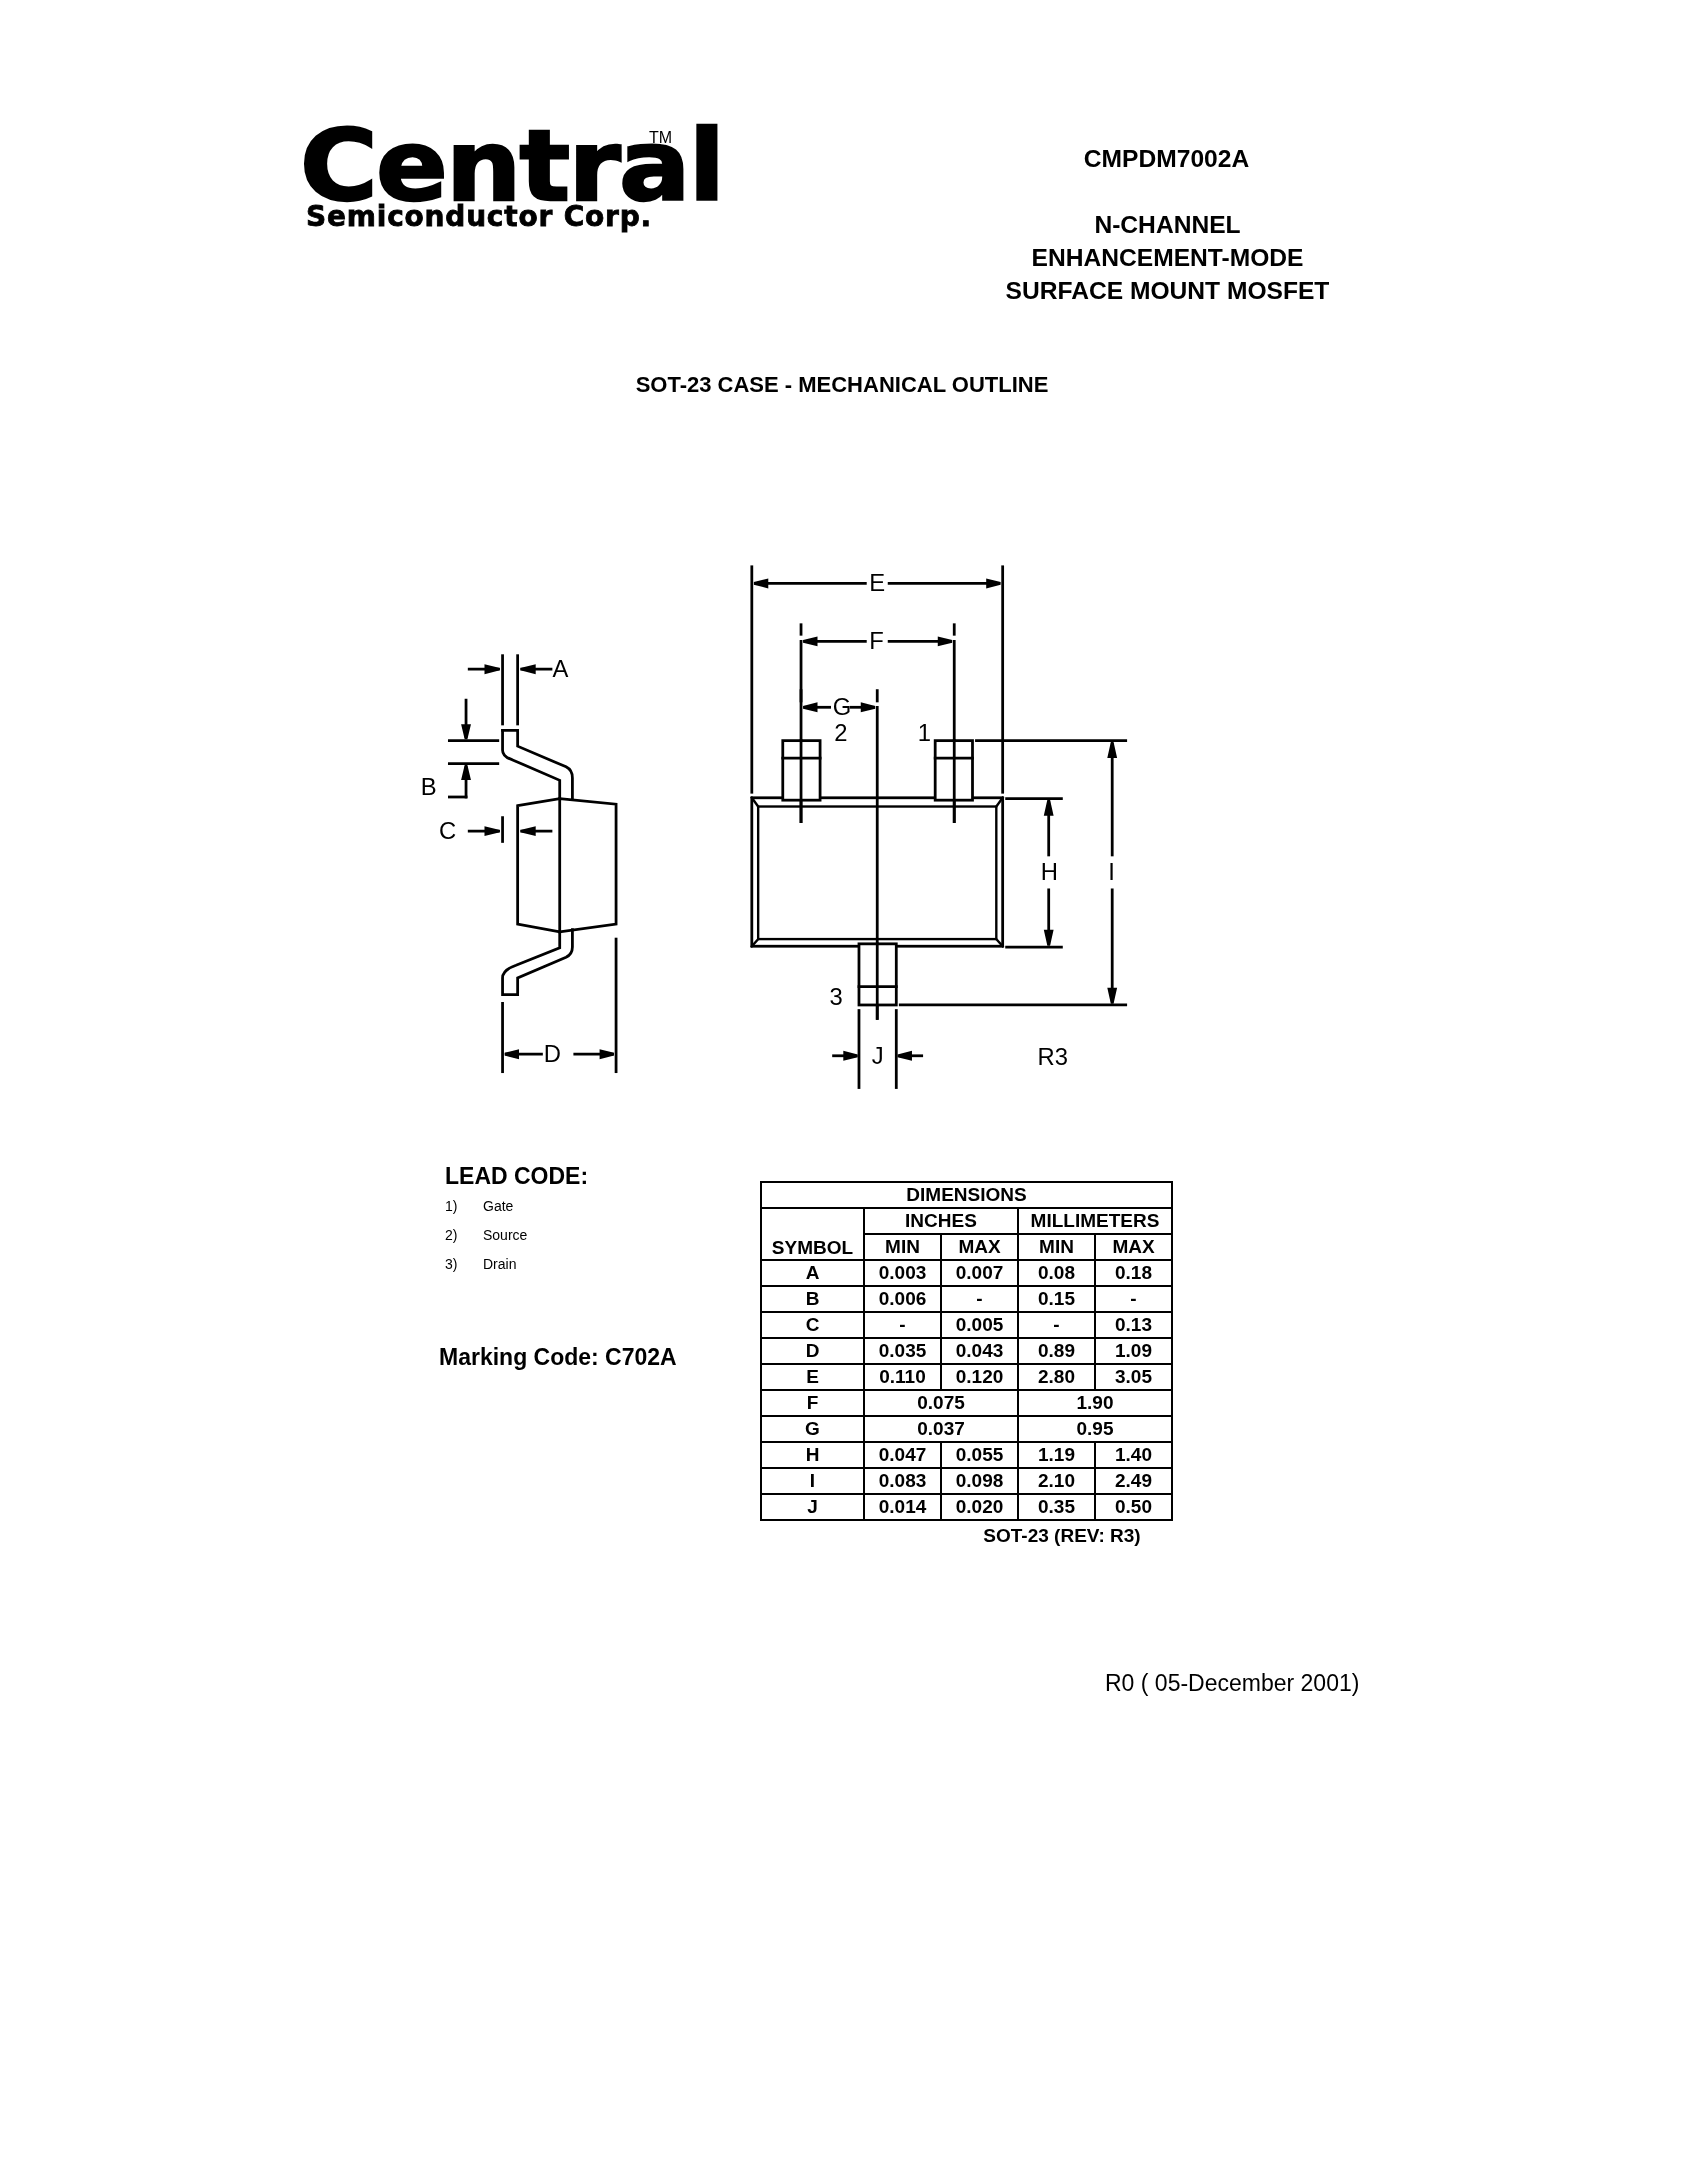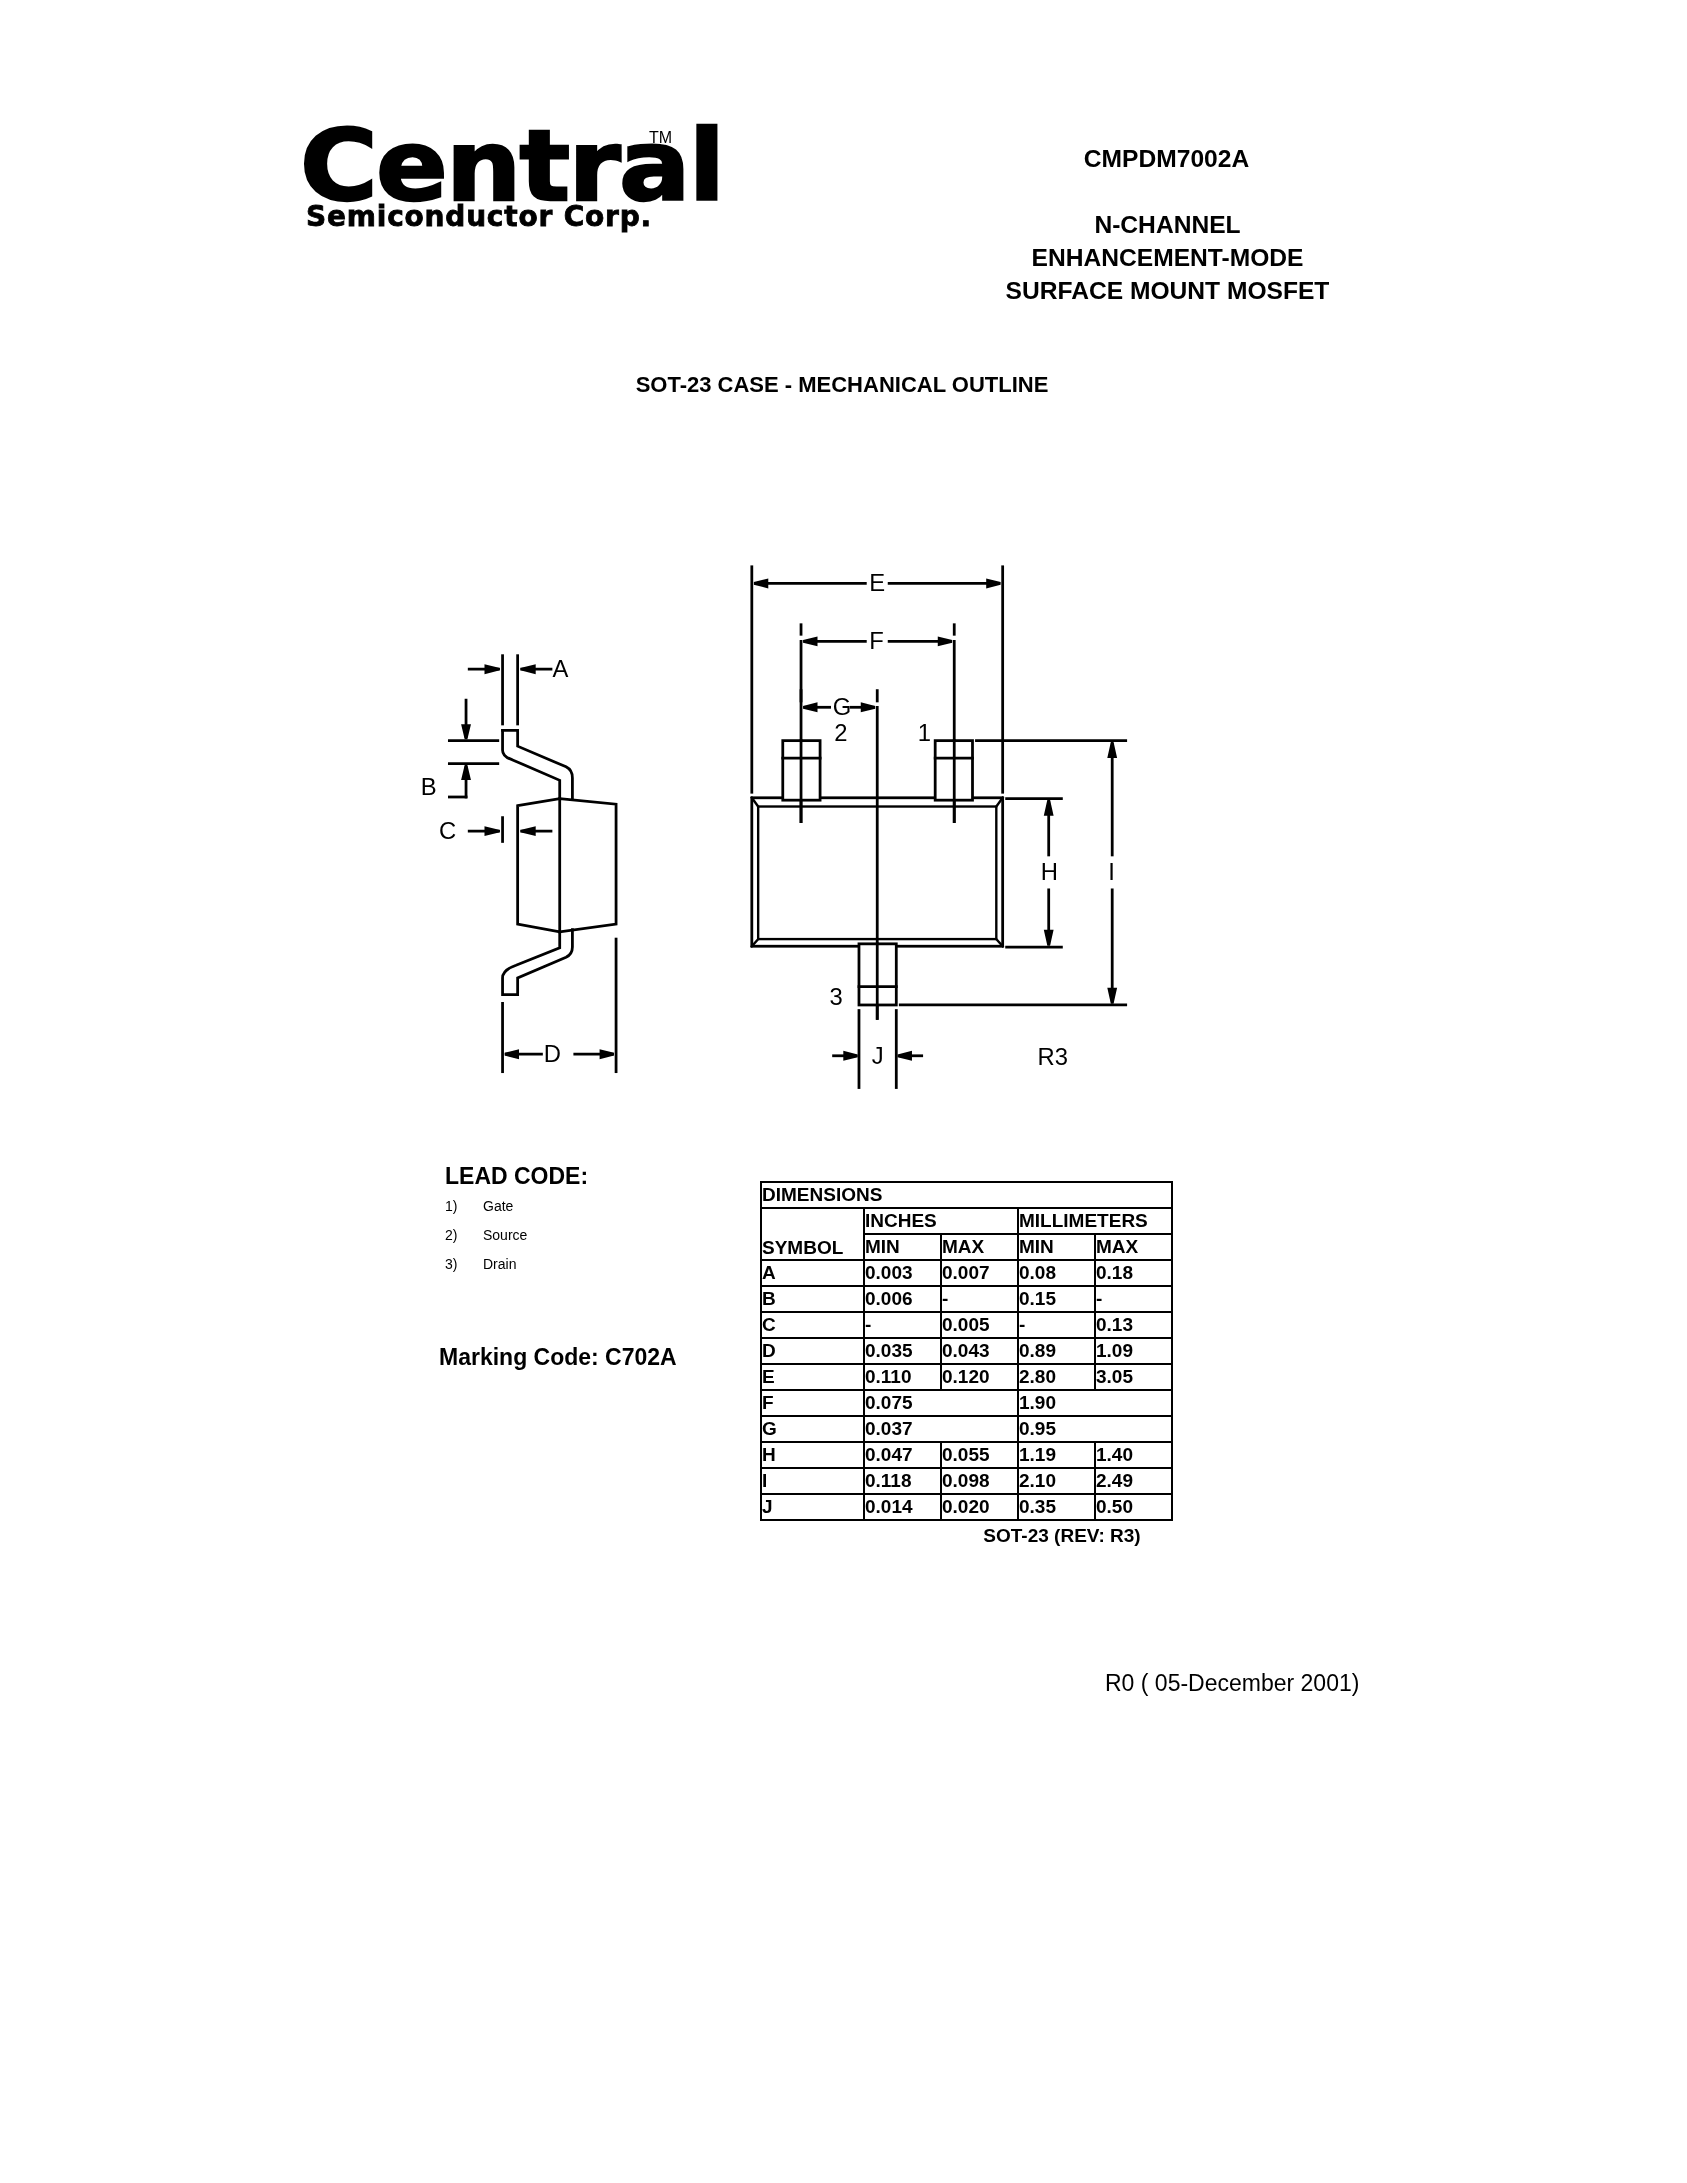--- a/index.html
+++ b/index.html
@@ -11,21 +11,21 @@
   .part-no { left:984px; top:145px; width:365px; text-align:center; font-weight:bold; font-size:24.6px; }
   .desc { left:953px; top:208px; width:429px; text-align:center; font-weight:bold; font-size:24.6px; line-height:33px; }
   .section-title { left:556px; top:372px; width:572px; text-align:center; font-weight:bold; font-size:22px; }
   .lead-title { left:445px; top:1163px; font-weight:bold; font-size:23px; }
   .lead-list { left:445px; top:1192px; font-size:14px; line-height:29px; }
   .lead-list div span.num { display:inline-block; width:38px; }
   .marking { left:439px; top:1344px; font-weight:bold; font-size:23px;text-align:center; }
   .footer-rev { left:1105px; top:1670px; font-size:23px; }
   .table-note { left:953px; top:1525px; width:218px; text-align:center; font-weight:bold; font-size:19px; }
   table.dims { position:absolute; left:760px; top:1181px; border-collapse:collapse; font-weight:bold; font-size:19px; }
-  table.dims td, table.dims th { border:2.4px solid #000; text-align:left; padding:0; height:24px; line-height:22px; font-weight:bold; }
+  table.dims td, table.dims th { border:2.4px solid #000; text-align:center; padding:0; height:24px; line-height:22px; font-weight:bold; }
   table.dims th.top { font-weight:900; font-size:19px; }
   .c-sym { width:101px; } .c-v { width:75px; }
   svg.drawing { position:absolute; left:0; top:0; }
   svg text { font-family:"Liberation Sans", sans-serif; font-size:30px; fill:#000; }
 </style>
 </head>
 <body>
 
 <div class="abs logo-main">Central</div>
 <div class="abs logo-tm">TM</div>
@@ -238,21 +238,21 @@
   </tr>
   <tr>
     <td>H</td>
         <td>0.047</td>
         <td>0.055</td>
         <td>1.19</td>
         <td>1.40</td>
   </tr>
   <tr>
     <td>I</td>
-        <td>0.118</td>
+        <td>0.083</td>
         <td>0.098</td>
         <td>2.10</td>
         <td>2.49</td>
   </tr>
   <tr>
     <td>J</td>
         <td>0.014</td>
         <td>0.020</td>
         <td>0.35</td>
         <td>0.50</td>

